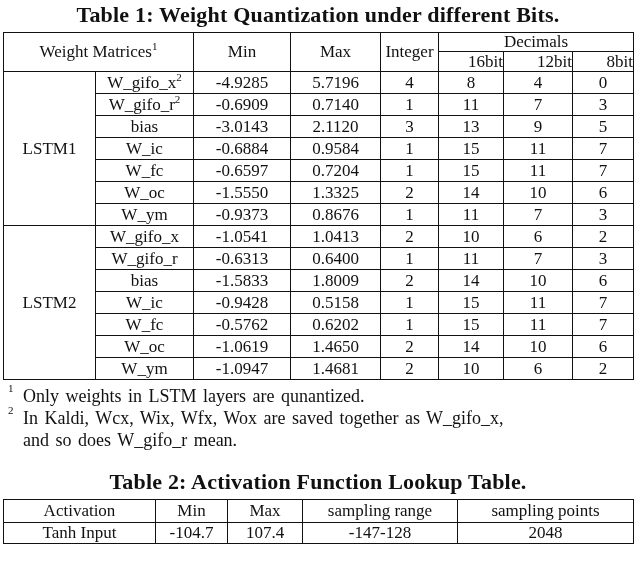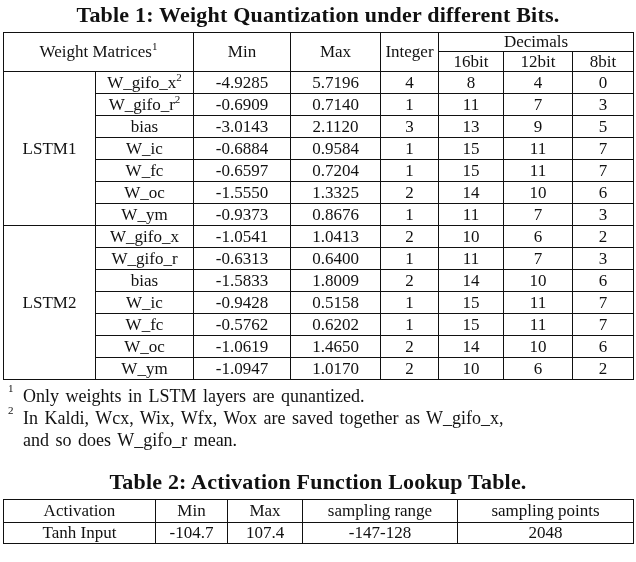--- a/index.html
+++ b/index.html
@@ -24,21 +24,21 @@
     width: 630px; margin: 0; padding-left: 17px;
   }
   th, td {
     border: 1.5px solid #111111;
     text-align: center; vertical-align: middle;
     font-size: 17px; font-weight: normal;
     padding: 0; white-space: nowrap;
   }
   
   #table-1 th.h-top   { line-height: 18px; }
-  #table-1 th.h-bit   { line-height: 19px; }
+  #table-1 th.h-bit   { line-height: 19px; text-align: right; }
   #table-1 td         { line-height: 21px; }
   #table-1 td.group   { line-height: 21px; }
   
   #table-2 th { line-height: 22px; }
   #table-2 td { line-height: 20px; }
 
   sup.mark {
     font-size: 11px; line-height: 0; vertical-align: super;
     letter-spacing: 0;
   }
@@ -198,21 +198,21 @@
       <td>-1.0619</td>
       <td>1.4650</td>
       <td>2</td>
       <td>14</td>
       <td>10</td>
       <td>6</td>
     </tr>
     <tr>
       <td>W_ym</td>
       <td>-1.0947</td>
-      <td>1.0170</td>
+      <td>1.4681</td>
       <td>2</td>
       <td>10</td>
       <td>6</td>
       <td>2</td>
     </tr>
   </tbody>
     </table>
 
   <div class="footnotes">
     <p class="fn"><sup class="mark">1</sup><span>Only weights in LSTM layers are qunantized.</span></p>

